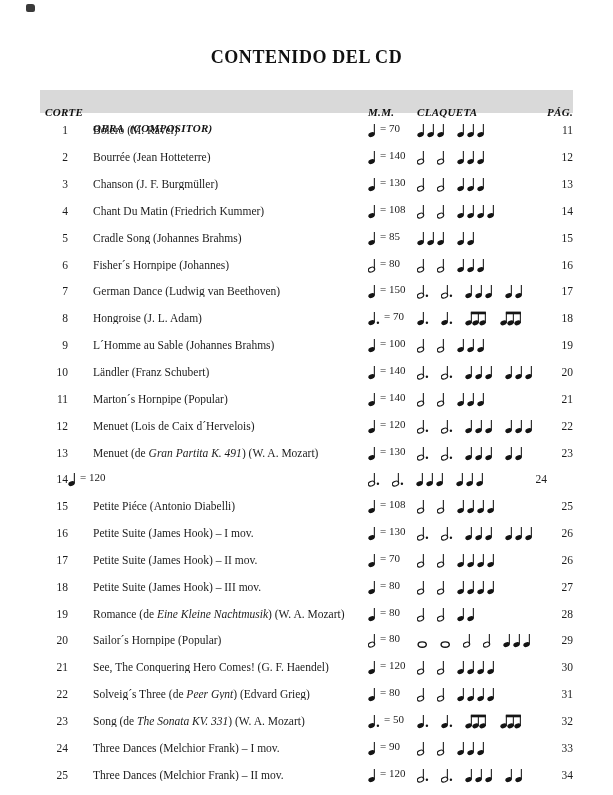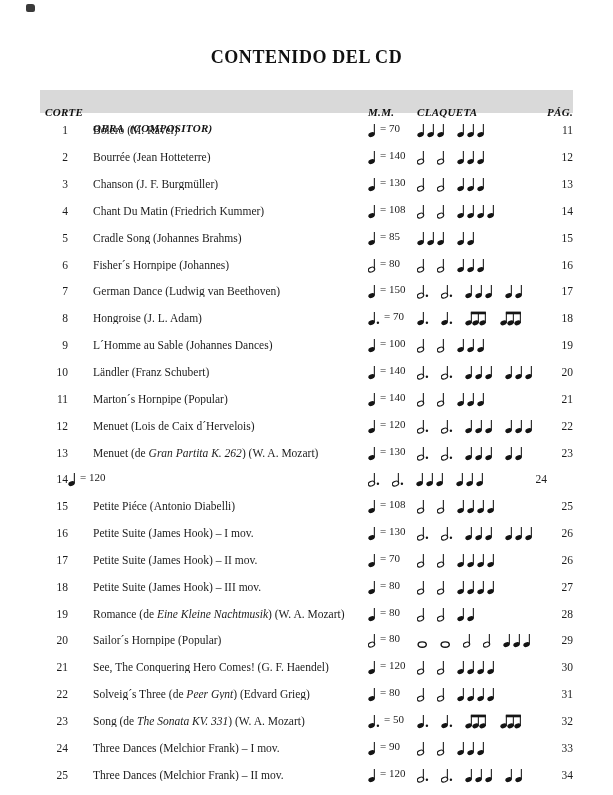--- a/index.html
+++ b/index.html
@@ -405,21 +405,21 @@
               <line x1="13.35" y1="12.9" x2="13.35" y2="2.2" stroke="#151515" stroke-width="1.05"></line>
               <line x1="20.35" y1="12.9" x2="20.35" y2="2.2" stroke="#151515" stroke-width="1.05"></line>
               <rect x="5.85" y="1.6" width="15" height="2.7" fill="#151515"></rect>
             </svg>
           </span>
         </div>
         <div class="c-pag">18</div>
       </div>
       <div class="row">
         <div class="c-corte">9</div>
-        <div class="c-obra"><span>L´Homme au Sable (Johannes Dances)</span></div>
+        <div class="c-obra"><span>L´Homme au Sable (Johannes Brahms)</span></div>
         <div class="c-mm">
           <svg class="note" width="8" height="16" viewBox="0 0 8 16">
             <ellipse cx="3.5" cy="12.6" rx="3.3" ry="2.35" transform="rotate(-21 3.5 12.6)" fill="#151515"></ellipse>
             <line x1="6.35" y1="12.6" x2="6.35" y2="2" stroke="#151515" stroke-width="1.05"></line>
           </svg>
           <span class="mm-eq">= 100</span>
         </div>
         <div class="c-claqueta">
           <span class="note-group">
             <svg class="note" width="8" height="16" viewBox="0 0 8 16">
@@ -597,21 +597,21 @@
             <svg class="note" width="8" height="16" viewBox="0 0 8 16">
               <ellipse cx="3.5" cy="12.6" rx="3.3" ry="2.35" transform="rotate(-21 3.5 12.6)" fill="#151515"></ellipse>
               <line x1="6.35" y1="12.6" x2="6.35" y2="2" stroke="#151515" stroke-width="1.05"></line>
             </svg>
           </span>
         </div>
         <div class="c-pag">22</div>
       </div>
       <div class="row">
         <div class="c-corte">13</div>
-        <div class="c-obra"><span>Menuet (de </span><span class="it">Gran Partita K. 262</span><span>) (W. A. Mozart)</span></div>
+        <div class="c-obra"><span>Menuet (de </span><span class="it">Gran Partita K. 491</span><span>) (W. A. Mozart)</span></div>
         <div class="c-mm">
           <svg class="note" width="8" height="16" viewBox="0 0 8 16">
             <ellipse cx="3.5" cy="12.6" rx="3.3" ry="2.35" transform="rotate(-21 3.5 12.6)" fill="#151515"></ellipse>
             <line x1="6.35" y1="12.6" x2="6.35" y2="2" stroke="#151515" stroke-width="1.05"></line>
           </svg>
           <span class="mm-eq">= 130</span>
         </div>
         <div class="c-claqueta">
           <span class="note-group">
             <svg class="note" width="12" height="16" viewBox="0 0 12 16">

